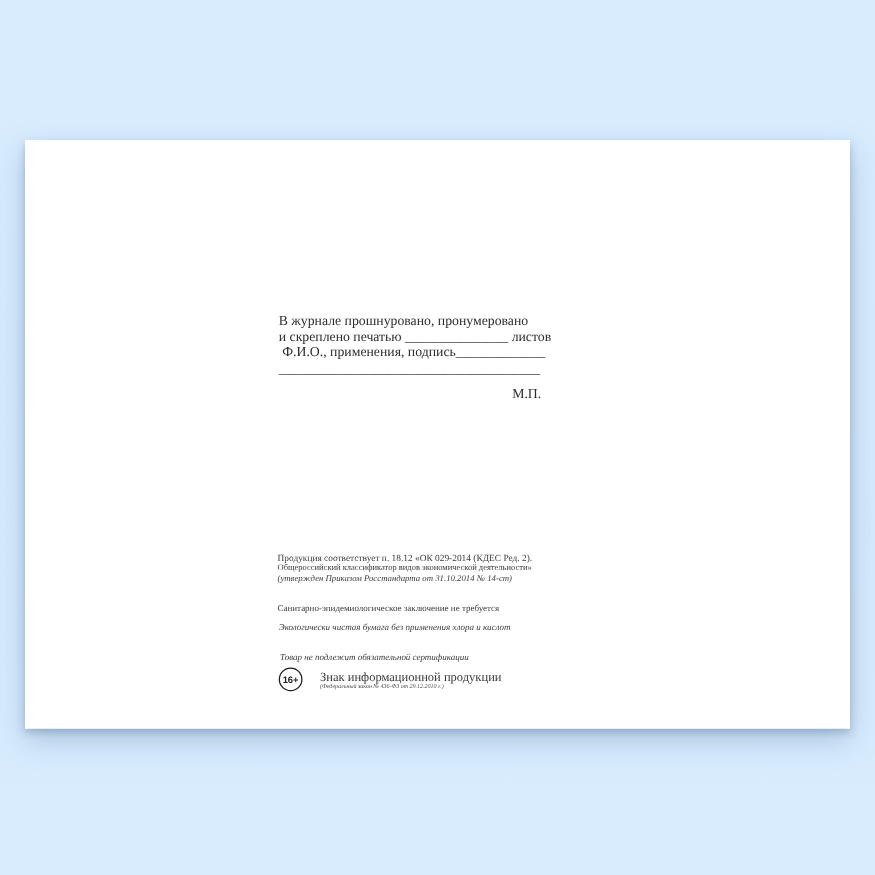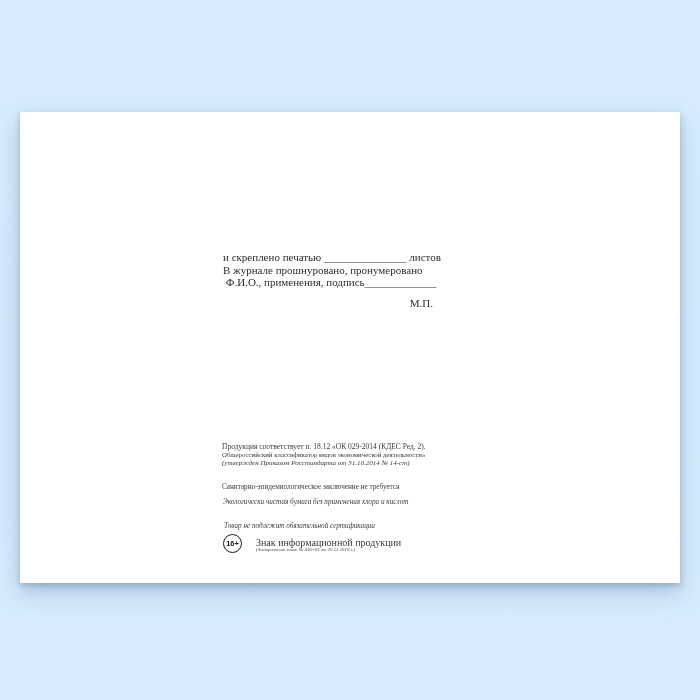--- a/index.html
+++ b/index.html
@@ -72,23 +72,24 @@
   .agemark .agetitle { position: static; font-size: 10px; color: #3a3a3a; line-height: 9px; }
   .agemark .agesub { position: static; font-size: 4.8px; font-style: italic; color: #4a4a4a; line-height: 6px; }
 </style>
 </head>
 <body>
 
 <div class="scene">
   <div class="page">
 
     <div class="stamp">
+      <div class="sline">В журнале прошнуровано, пронумеровано</div>
       <div class="sline">и скреплено печатью _______________ листов</div>
-      <div class="sline">В журнале прошнуровано, пронумеровано</div>
       <div class="sline"> Ф.И.О., применения, подпись_____________</div>
+      <div class="sline">______________________________________</div>
       <div class="seal">М.П.</div>
     </div>
 
     <div class="compliance">
       <div class="cline c1">Продукция соответствует п. 18.12 «ОК 029-2014 (КДЕС Ред. 2).</div>
       <div class="cline c2">Общероссийский классификатор видов экономической деятельности»</div>
       <div class="cline c3">(утвержден Приказом Росстандарта от 31.10.2014 № 14-ст)</div>
     </div>
 
     <div class="note n1">Санитарно-эпидемиологическое заключение не требуется</div>

